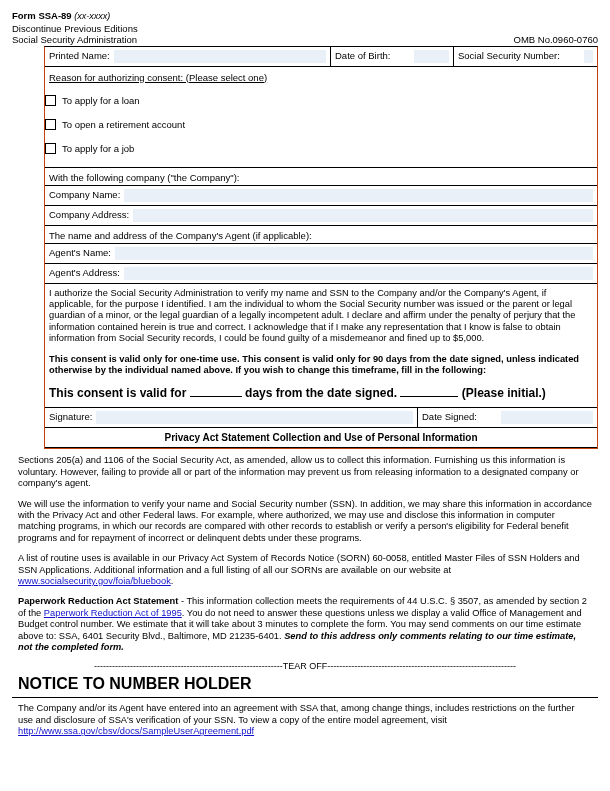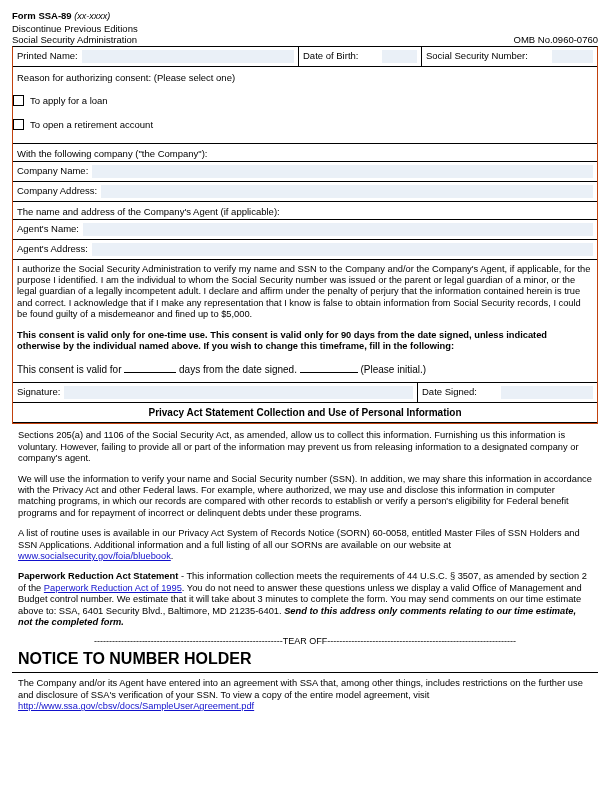--- a/index.html
+++ b/index.html
@@ -23,21 +23,21 @@
     border:1px solid #000;
     border-bottom:none;
     text-align:center;
     padding:3px 0 4px 0;
     margin-top:3px;
   }
   .title-box .t{
     font-size:12.5px;font-weight:bold;line-height:14px;
   }
 
-  .frame{border:1px solid #c2410c;border-top:1px solid #000;}
+  .frame{border:1px solid #c2410c;border-top:1px solid #000;margin-left:32px;}
   .row{display:flex;border-bottom:1px solid #000;}
   .cell{
     padding:3px 4px;
     box-sizing:border-box;
     display:flex;align-items:flex-start;
     min-height:19px;
   }
   .lbl{white-space:nowrap;}
   .fill{background:#eaf0f7;flex:1;border:none;}
   .vline{border-left:1px solid #000;gap:20px;}
@@ -63,21 +63,21 @@
 
   .bodytext{
     padding:4px 4px 3px 4px;
     line-height:11.4px;font-size:9.3px;
     text-align:left;
   }
   .bold{font-weight:bold;}
   .u{}
 
   .consent-row{
-    padding:4px 4px 5px 4px;font-weight:normal;font-size:10px;
+    padding:4px 4px 5px 4px;font-weight:bold;font-size:12px;
   }
   .blank{
     display:inline-block;border-bottom:1px solid #000;height:10px;
   }
 
   .privacy-title{
     text-align:center;font-weight:bold;font-size:10px;
     padding:4px 0 4px 0;border-bottom:1px solid #000;
   }
 
@@ -124,32 +124,36 @@
       <div class="cell vline" style="width:123px;">
         <span class="lbl">Date of Birth:</span>
         <span class="fill" style="margin-left:4px;height:13px;"></span>
       </div>
       <div class="cell vline" style="flex:1;">
         <span class="lbl">Social Security Number:</span>
         <span class="fill" style="margin-left:4px;height:13px;"></span>
       </div>
     </div>
 
-    <div class="sect noline" style="padding:5px 4px 0 4px;">Reason for authorizing consent: (Please select one)</div>
+    <div class="sect noline" style="padding:5px 4px 0 4px;text-decoration:underline;">Reason for authorizing consent: (Please select one)</div>
 
     <div class="cbgrid">
       <div class="cbcol" style="width:205px;flex:none;">
         <div class="cbrow">
           <span class="cb"></span>
           <span class="cbtxt">To apply for a loan</span>
         </div>
         <div class="cbrow">
           <span class="cb"></span>
           <span class="cbtxt">To open a retirement account</span>
         </div>
+        <div class="cbrow">
+          <span class="cb"></span>
+          <span class="cbtxt">To apply for a job</span>
+        </div>
       </div>
     </div>
 
     <div class="hr-full"></div>
 
     <div class="sect" style="border-bottom:1px solid #000;">With the following company ("the Company"):</div>
 
     <div class="row">
       <div class="cell" style="flex:1;">
         <span class="lbl">Company Name:</span>
@@ -219,16 +223,16 @@
   <div class="para" style="padding-top:9px;">
     <span class="bold">Paperwork Reduction Act Statement</span><span> - This information collection meets the requirements of 44 U.S.C. § 3507, as amended by section 2 of the </span><span class="link">Paperwork Reduction Act of 1995</span><span>. You do not need to answer these questions unless we display a valid Office of Management and Budget control number. We estimate that it will take about 3 minutes to complete the form. You may send comments on our time estimate above to: SSA, 6401 Security Blvd., Baltimore, MD 21235-6401. </span><span class="bold" style="font-style:italic;">Send to this address </span><span class="bold u" style="font-style:italic;">only</span><span class="bold" style="font-style:italic;"> comments relating to our time estimate, not the completed form.</span>
   </div>
 
   <div class="tear">---------------------------------------------------------------TEAR OFF---------------------------------------------------------------</div>
 
   <div class="notice">NOTICE TO NUMBER HOLDER</div>
   <hr class="sep">
 
   <div class="para" style="padding-top:5px;">
-    <span>The Company and/or its Agent have entered into an agreement with SSA that, among other things, includes restrictions on the further use and disclosure of SSA's verification of your SSN. To view a copy of the entire model agreement, visit </span><span class="link">http://www.ssa.gov/cbsv/docs/SampleUserAgreement.pdf</span>
+    <span>The Company and/or its Agent have entered into an agreement with SSA that, among change things, includes restrictions on the further use and disclosure of SSA's verification of your SSN. To view a copy of the entire model agreement, visit </span><span class="link">http://www.ssa.gov/cbsv/docs/SampleUserAgreement.pdf</span>
   </div>
 
 </div>
 
 </body></html>

